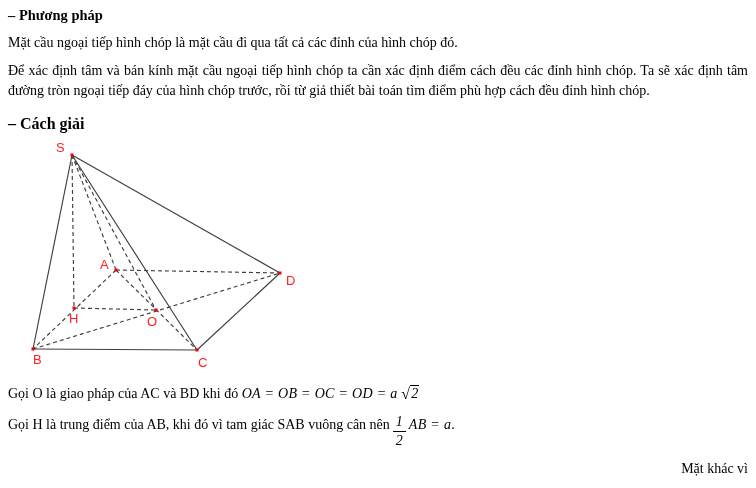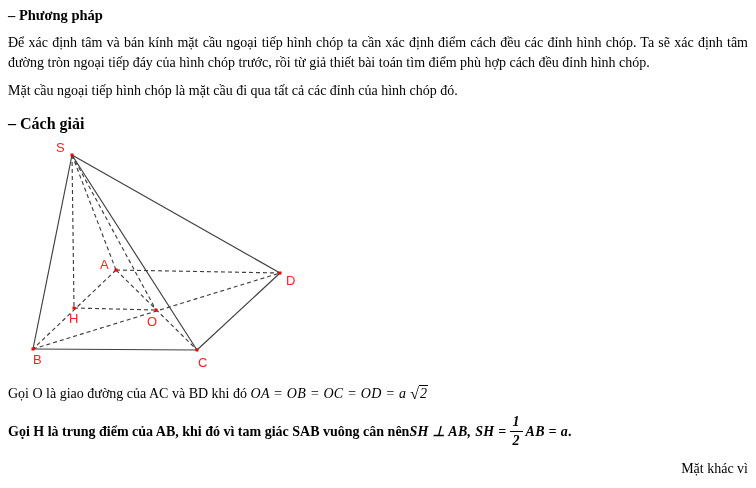--- a/index.html
+++ b/index.html
@@ -11,37 +11,37 @@
   .heading{font-size:14.5px;font-weight:bold;margin:2px 0 9px 0;}
   .para{font-size:14px;margin:0 0 8px 0;line-height:20px;}
   .para.justify{text-align:justify;}
   .heading2{font-size:16px;font-weight:bold;margin:14px 0 4px 0;}
   .figure-wrap{margin:0;}
   svg text{font-family:"Liberation Sans",sans-serif;font-size:13px;}
   .math-line{font-size:14px;margin:4px 0 0 0;line-height:22px;}
   .math{font-style:italic;letter-spacing:0.3px;}
   .radical{font-style:normal;font-size:16px;vertical-align:-1px;}
   .radicand{font-style:italic;border-top:1px solid #000;padding:0 1px;}
-  .line2{margin-top:9px;display:flex;align-items:center;flex-wrap:nowrap;font-weight:bold;}
+  .line2{margin-top:9px;display:flex;align-items:flex-start;flex-wrap:nowrap;}
   .frac{display:inline-flex;flex-direction:column;align-items:center;
         font-style:italic;line-height:1.15;margin:0 3px;font-size:14px;vertical-align:middle;}
   .frac .num{border-bottom:1px solid #000;padding:0 3px 1px 3px;}
   .frac .den{padding-top:1px;}
   .last-line{margin-top:9px;text-align:right;}
 </style>
 </head>
 <body>
 
 <div class="page">
 
   <div class="heading">– Phương pháp</div>
 
+  <p class="para">Mặt cầu ngoại tiếp hình chóp là mặt cầu đi qua tất cả các đỉnh của hình chóp đó.</p>
+
   <p class="para justify">Để xác định tâm và bán kính mặt cầu ngoại tiếp hình chóp ta cần xác định điểm cách đều các đỉnh hình chóp. Ta sẽ xác định tâm đường tròn ngoại tiếp đáy của hình chóp trước, rồi từ giả thiết bài toán tìm điểm phù hợp cách đều đỉnh hình chóp.</p>
-
-  <p class="para">Mặt cầu ngoại tiếp hình chóp là mặt cầu đi qua tất cả các đỉnh của hình chóp đó.</p>
 
   <div class="heading2">– Cách giải</div>
 
   <div class="figure-wrap">
     <svg id="fig-svg" width="310" height="238">
         <line x1="64" y1="18" x2="25" y2="212" stroke="#3f3f3f" stroke-width="1.15"></line>
         <line x1="64" y1="18" x2="189" y2="213" stroke="#3f3f3f" stroke-width="1.15"></line>
         <line x1="64" y1="18" x2="272" y2="136" stroke="#3f3f3f" stroke-width="1.15"></line>
         <line x1="25" y1="212" x2="189" y2="213" stroke="#3f3f3f" stroke-width="1.15"></line>
         <line x1="189" y1="213" x2="272" y2="136" stroke="#3f3f3f" stroke-width="1.15"></line>
@@ -63,25 +63,24 @@
         <text x="190" y="230" fill="#ff1f1f">C</text>
         <rect x="270.5" y="134.5" width="3" height="3" fill="#f00000"></rect>
         <text x="278" y="148" fill="#ff1f1f">D</text>
         <rect x="64.5" y="169.5" width="3" height="3" fill="#f00000"></rect>
         <text x="61" y="186" fill="#ff1f1f">H</text>
         <rect x="146.5" y="171.5" width="3" height="3" fill="#f00000"></rect>
         <text x="139" y="189" fill="#ff1f1f">O</text>
       </svg>
   </div>
 
-  <p class="math-line"><span>Gọi O là giao đường của AC và BD khi đó </span><span class="math">OA = OB = OC = OD = a</span><span class="math">&nbsp;</span><span class="radical">√</span><span class="radicand">2</span></p>
+  <p class="math-line"><span>Gọi O là giao pháp của AC và BD khi đó </span><span class="math">OA = OB = OC = OD = a</span><span class="math">&nbsp;</span><span class="radical">√</span><span class="radicand">2</span></p>
 
   <div class="math-line line2">
     <span>Gọi H là trung điểm của AB, khi đó vì tam giác SAB vuông cân nên </span>
-    <span class="math">SH ⊥ AB, SH =</span>
     <span class="frac">
       <span class="num">1</span>
       <span class="den">2</span>
     </span>
     <span class="math">AB = a</span>
     <span>.</span>
   </div>
 
   <p class="math-line last-line">Mặt khác vì</p>
 

